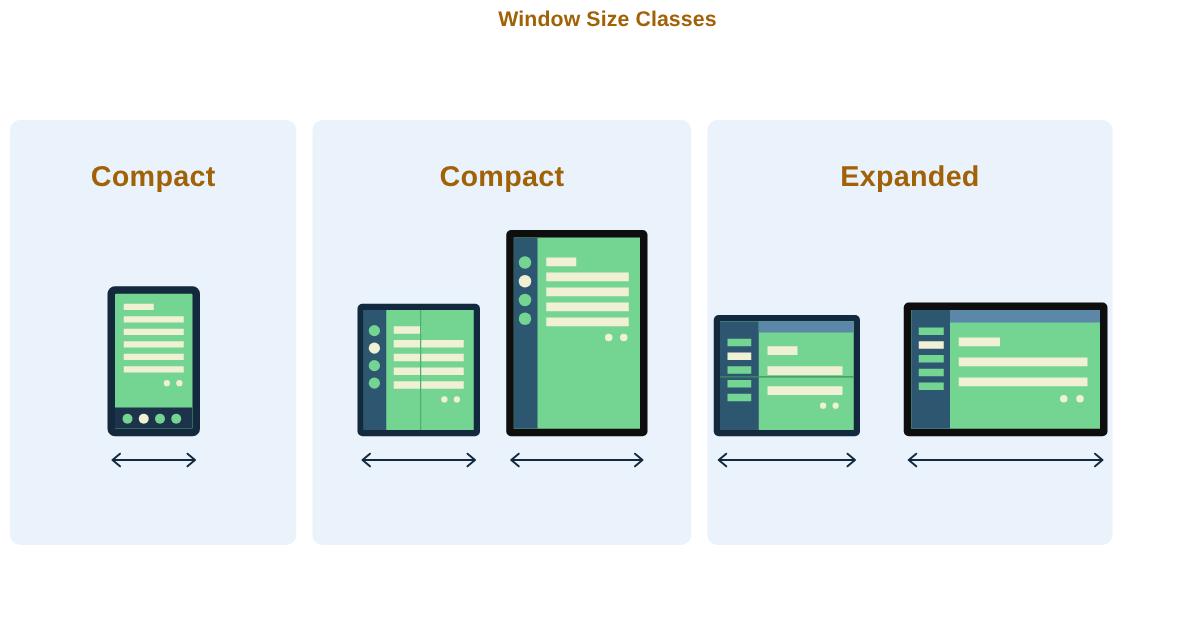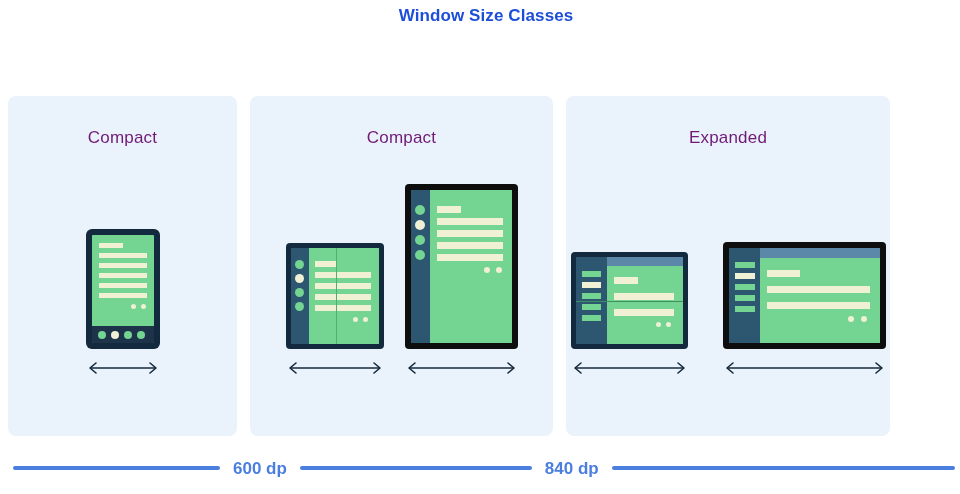--- a/index.html
+++ b/index.html
@@ -11,21 +11,21 @@
   }
   .page { position: relative; width: 960px; height: 494px; background: #fff; }
 
   
   .header { position: absolute; left: 0; top: 0; width: 960px; text-align: center; }
   .title {
     font-size: 19px; font-weight: 700; color: #111418;
     letter-spacing: .2px; margin-top: 25px; line-height: 26px;
   }
   .subtitle {
-    font-size: 17px; font-weight: 700; color: #1d4ed8;
+    font-size: 17px; font-weight: 700; color: #a16207;
     letter-spacing: .1px; margin-top: 4px; line-height: 24px; margin-left: 12px;
   }
 
   
   .panels {
     position: absolute; left: 8px; top: 96px;
     width: 944px; height: 340px;
     display: flex; gap: 13px;
   }
   .panel {
@@ -34,21 +34,21 @@
     position: relative;
     height: 340px;
   }
   .panel-compact  { width: 229px; }
   .panel-medium   { width: 303px; }
   .panel-expanded { width: 324px; }
 
   .panel-label {
     position: absolute; top: 32px; left: 0; width: 100%;
     text-align: center;
-    font-size: 17px; font-weight: 400; color: #701a75;
+    font-size: 23px; font-weight: 700; color: #a16207;
     letter-spacing: .2px;
   }
 
   .stage {
     position: absolute; left: 0; top: 80px; width: 100%; height: 200px;
     display: flex; align-items: flex-end; justify-content: center;
   }
   .devgroup { display: flex; align-items: flex-end; justify-content: center; }
 
   .device-wrap { display: flex; flex-direction: column; align-items: center; }
@@ -241,21 +241,14 @@
               <polyline points="153,3 159,8 153,13" fill="none" stroke="#13293d" stroke-width="1.6" stroke-linecap="round" stroke-linejoin="round"></polyline>
             </svg>
           </div>
 
         </div>
       </div>
     </div>
 
   </div>
 
-  <div class="scale">
-    <div class="rule" style="width:207px;margin-left:13px;"></div>
-    <div class="dp-label">600 dp</div>
-    <div class="rule" style="width:232px;"></div>
-    <div class="dp-label">840 dp</div>
-    <div class="rule" style="width:343px;"></div>
-  </div>
 
 </div>
 
 </body></html>

